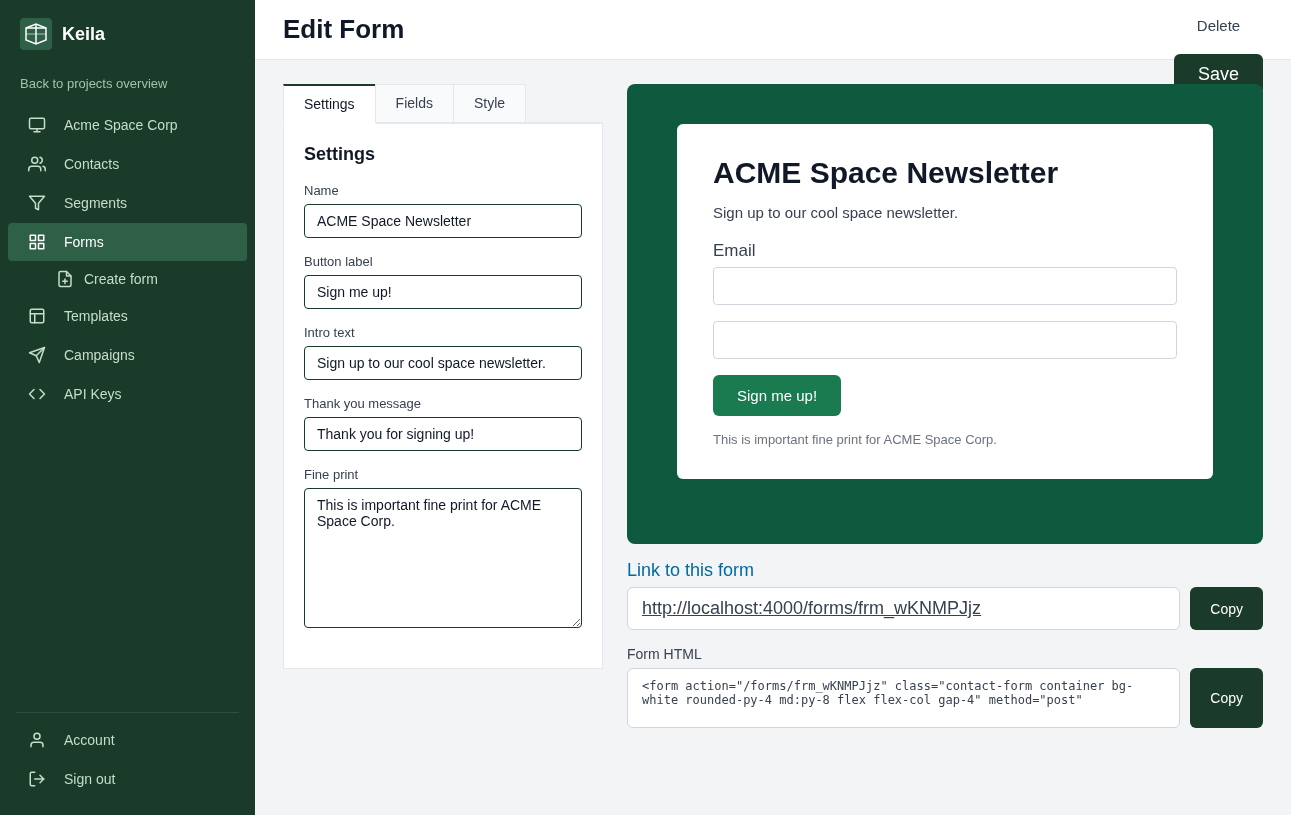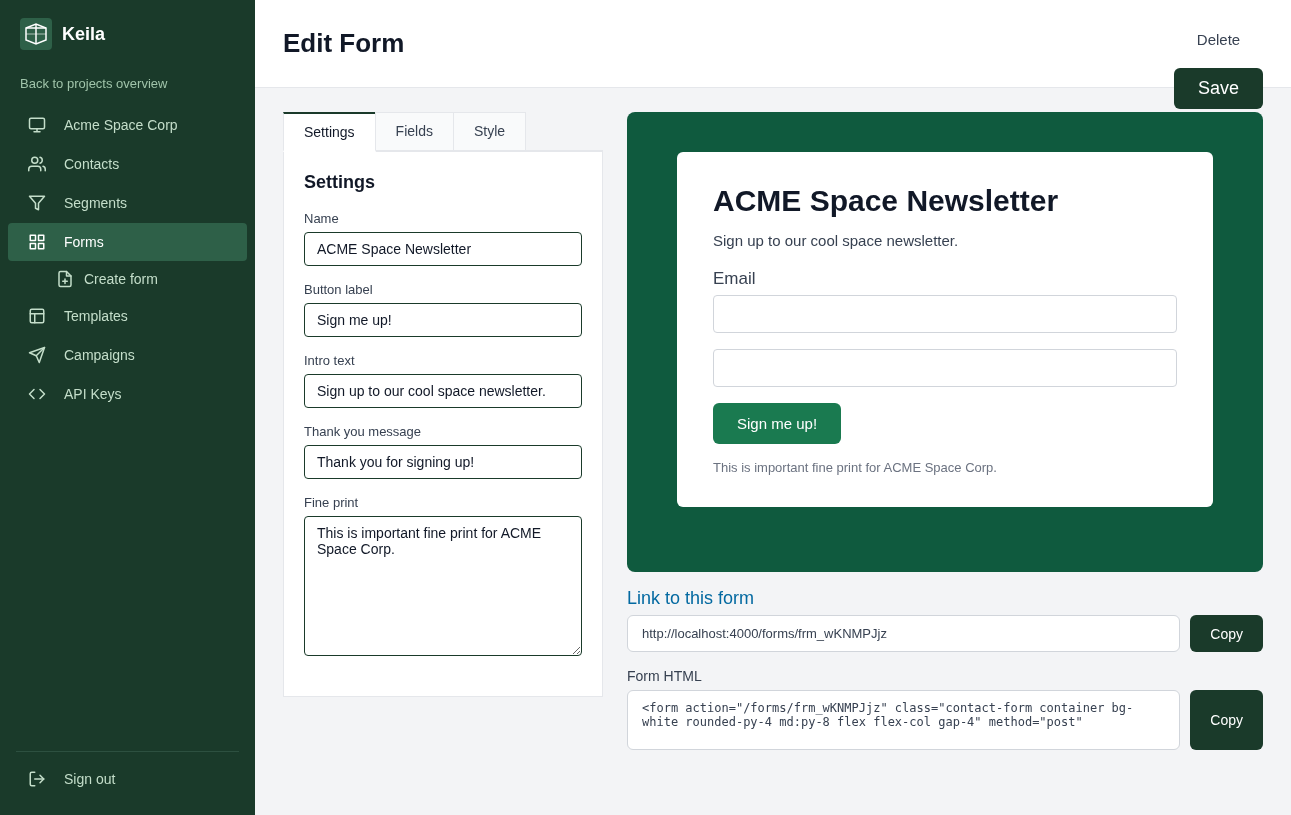--- a/index.html
+++ b/index.html
@@ -76,21 +76,21 @@
     #main {
       flex: 1;
       display: flex;
       flex-direction: column;
       overflow: hidden;
     }
     #header {
       background: #fff;
       border-bottom: 1px solid #e5e7eb;
       padding: 0 28px;
-      height: 88px;
+      height: 60px;
       display: flex;
       align-items: center;
       justify-content: space-between;
     }
     #header h1 {
       font-size: 26px;
       font-weight: 600;
       color: #111827;
     }
     .header-actions {
@@ -288,24 +288,25 @@
     .link-row {
       display: flex;
       gap: 10px;
       align-items: stretch;
     }
     .link-input {
       flex: 1;
       padding: 10px 14px;
       border: 1px solid #d1d5db;
       border-radius: 6px;
-      font-size: 13px;
+      font-size: 18px;
       color: #374151;
       background: #fff;
       outline: none;
+      text-decoration: underline;
     }
     .btn-copy {
       background: #1a3a2a;
       color: #fff;
       border: none;
       padding: 10px 20px;
       border-radius: 6px;
       font-size: 14px;
       cursor: pointer;
       font-weight: 500;
@@ -431,20 +432,27 @@
           <polyline points="8 6 2 12 8 18"></polyline>
         </svg>
       <span>API Keys</span>
     </div>
   </div>
 
   <div class="sidebar-bottom">
     <hr class="sidebar-divider">
     <div class="nav-item">
       <svg class="icon-svg nav-icon" viewBox="0 0 24 24">
+          <path d="M20 21v-2a4 4 0 0 0-4-4H8a4 4 0 0 0-4 4v2"></path>
+          <circle cx="12" cy="7" r="4"></circle>
+        </svg>
+      <span>Account</span>
+    </div>
+    <div class="nav-item">
+      <svg class="icon-svg nav-icon" viewBox="0 0 24 24">
           <path d="M9 21H5a2 2 0 0 1-2-2V5a2 2 0 0 1 2-2h4"></path>
           <polyline points="16 17 21 12 16 7"></polyline>
           <line x1="21" y1="12" x2="9" y2="12"></line>
         </svg>
       <span>Sign out</span>
     </div>
   </div>
 </nav>
 
 <div id="main">

